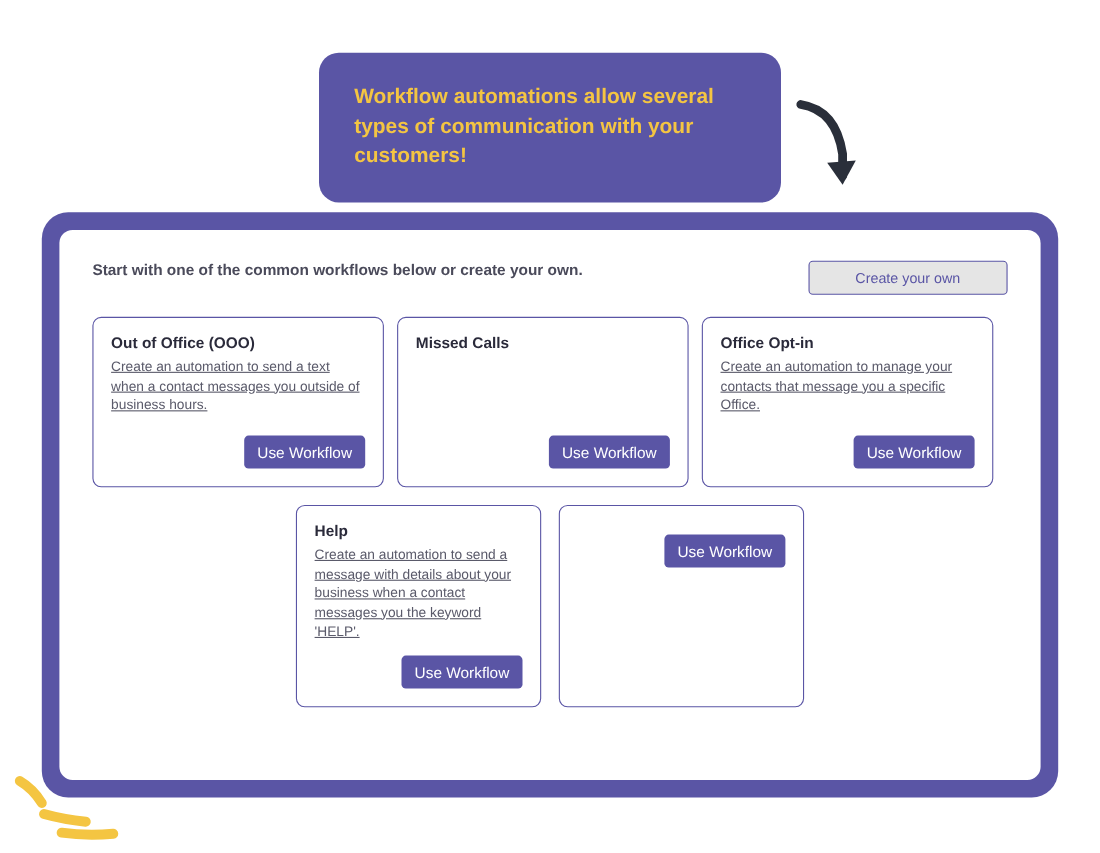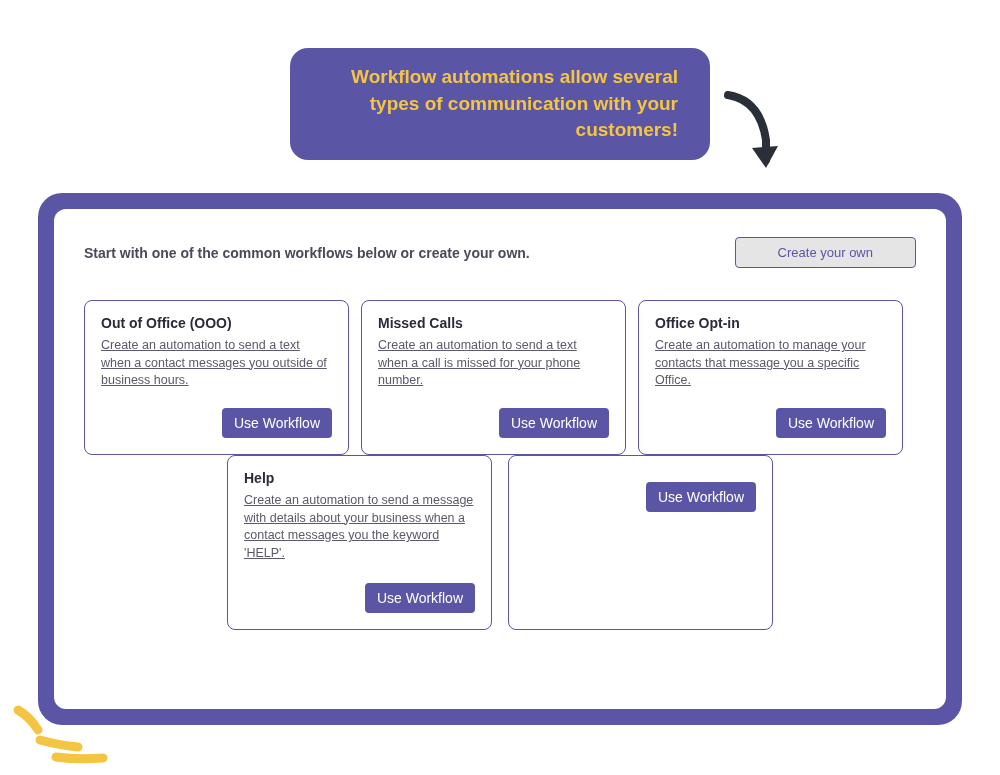--- a/index.html
+++ b/index.html
@@ -18,22 +18,22 @@
       left: 50%;
       transform: translateX(-50%);
       z-index: 10;
     }
     
     .callout {
       background: #5a55a5;
       color: #f4c542;
       font-weight: 700;
       font-size: 19px;
-      text-align: right;
-      padding: 16px 32px;
+      text-align: left;
+      padding: 28px 32px;
       border-radius: 18px;
       position: relative;
       line-height: 1.4;
       max-width: 420px;
     }
     
     .arrow-icon {
       position: absolute;
       top: 90px;
       right: 220px;
@@ -56,22 +56,21 @@
     .panel-inner {
       background: #ffffff;
       border-radius: 12px;
       padding: 28px 30px 40px 30px;
       height: 100%;
     }
     
     .panel-header {
       display: flex;
       justify-content: space-between;
-      align-items: center;
-      margin-bottom: 32px;
+      margin-bottom: 20px;
     }
     
     .panel-instruction {
       font-size: 14px;
       font-weight: 600;
       color: #4a4a5a;
     }
     
     .create-own-btn {
       border: 1px solid #5a55a5;
@@ -80,41 +79,42 @@
       font-size: 13px;
       font-weight: 500;
       padding: 7px 42px;
       border-radius: 4px;
       cursor: pointer;
     }
     
     .cards-row {
       display: flex;
       gap: 12px;
+      margin-bottom: 16px;
     }
     
     .cards-row-2 {
       display: flex;
       gap: 16px;
       justify-content: center;
     }
     
     .card {
       border: 1px solid #5a55a5;
       border-radius: 8px;
       padding: 14px 16px 16px 16px;
       display: flex;
       flex-direction: column;
       justify-content: space-between;
       width: 265px;
       min-height: 155px;
     }
     
     .cards-row-2 .card {
-      width: 265px;
+      width: 223px;
       min-height: 175px;
     }
     
     .card-title {
       font-size: 14px;
       font-weight: 700;
       color: #2a2a3a;
       margin-bottom: 6px;
     }
     
@@ -179,21 +179,20 @@
           <div class="card-title">Out of Office (OOO)</div>
           <div class="card-desc">Create an automation to send a text when a contact messages you outside of business hours.</div>
         </div>
         <div class="card-footer">
           <button class="use-workflow-btn">Use Workflow</button>
         </div>
       </div>
       <div class="card">
         <div>
           <div class="card-title">Missed Calls</div>
-          <div class="card-desc">Create an automation to send a text when a call is missed for your phone number.</div>
         </div>
         <div class="card-footer">
           <button class="use-workflow-btn">Use Workflow</button>
         </div>
       </div>
       <div class="card">
         <div>
           <div class="card-title">Office Opt-in</div>
           <div class="card-desc">Create an automation to manage your contacts that message you a specific Office.</div>
         </div>

